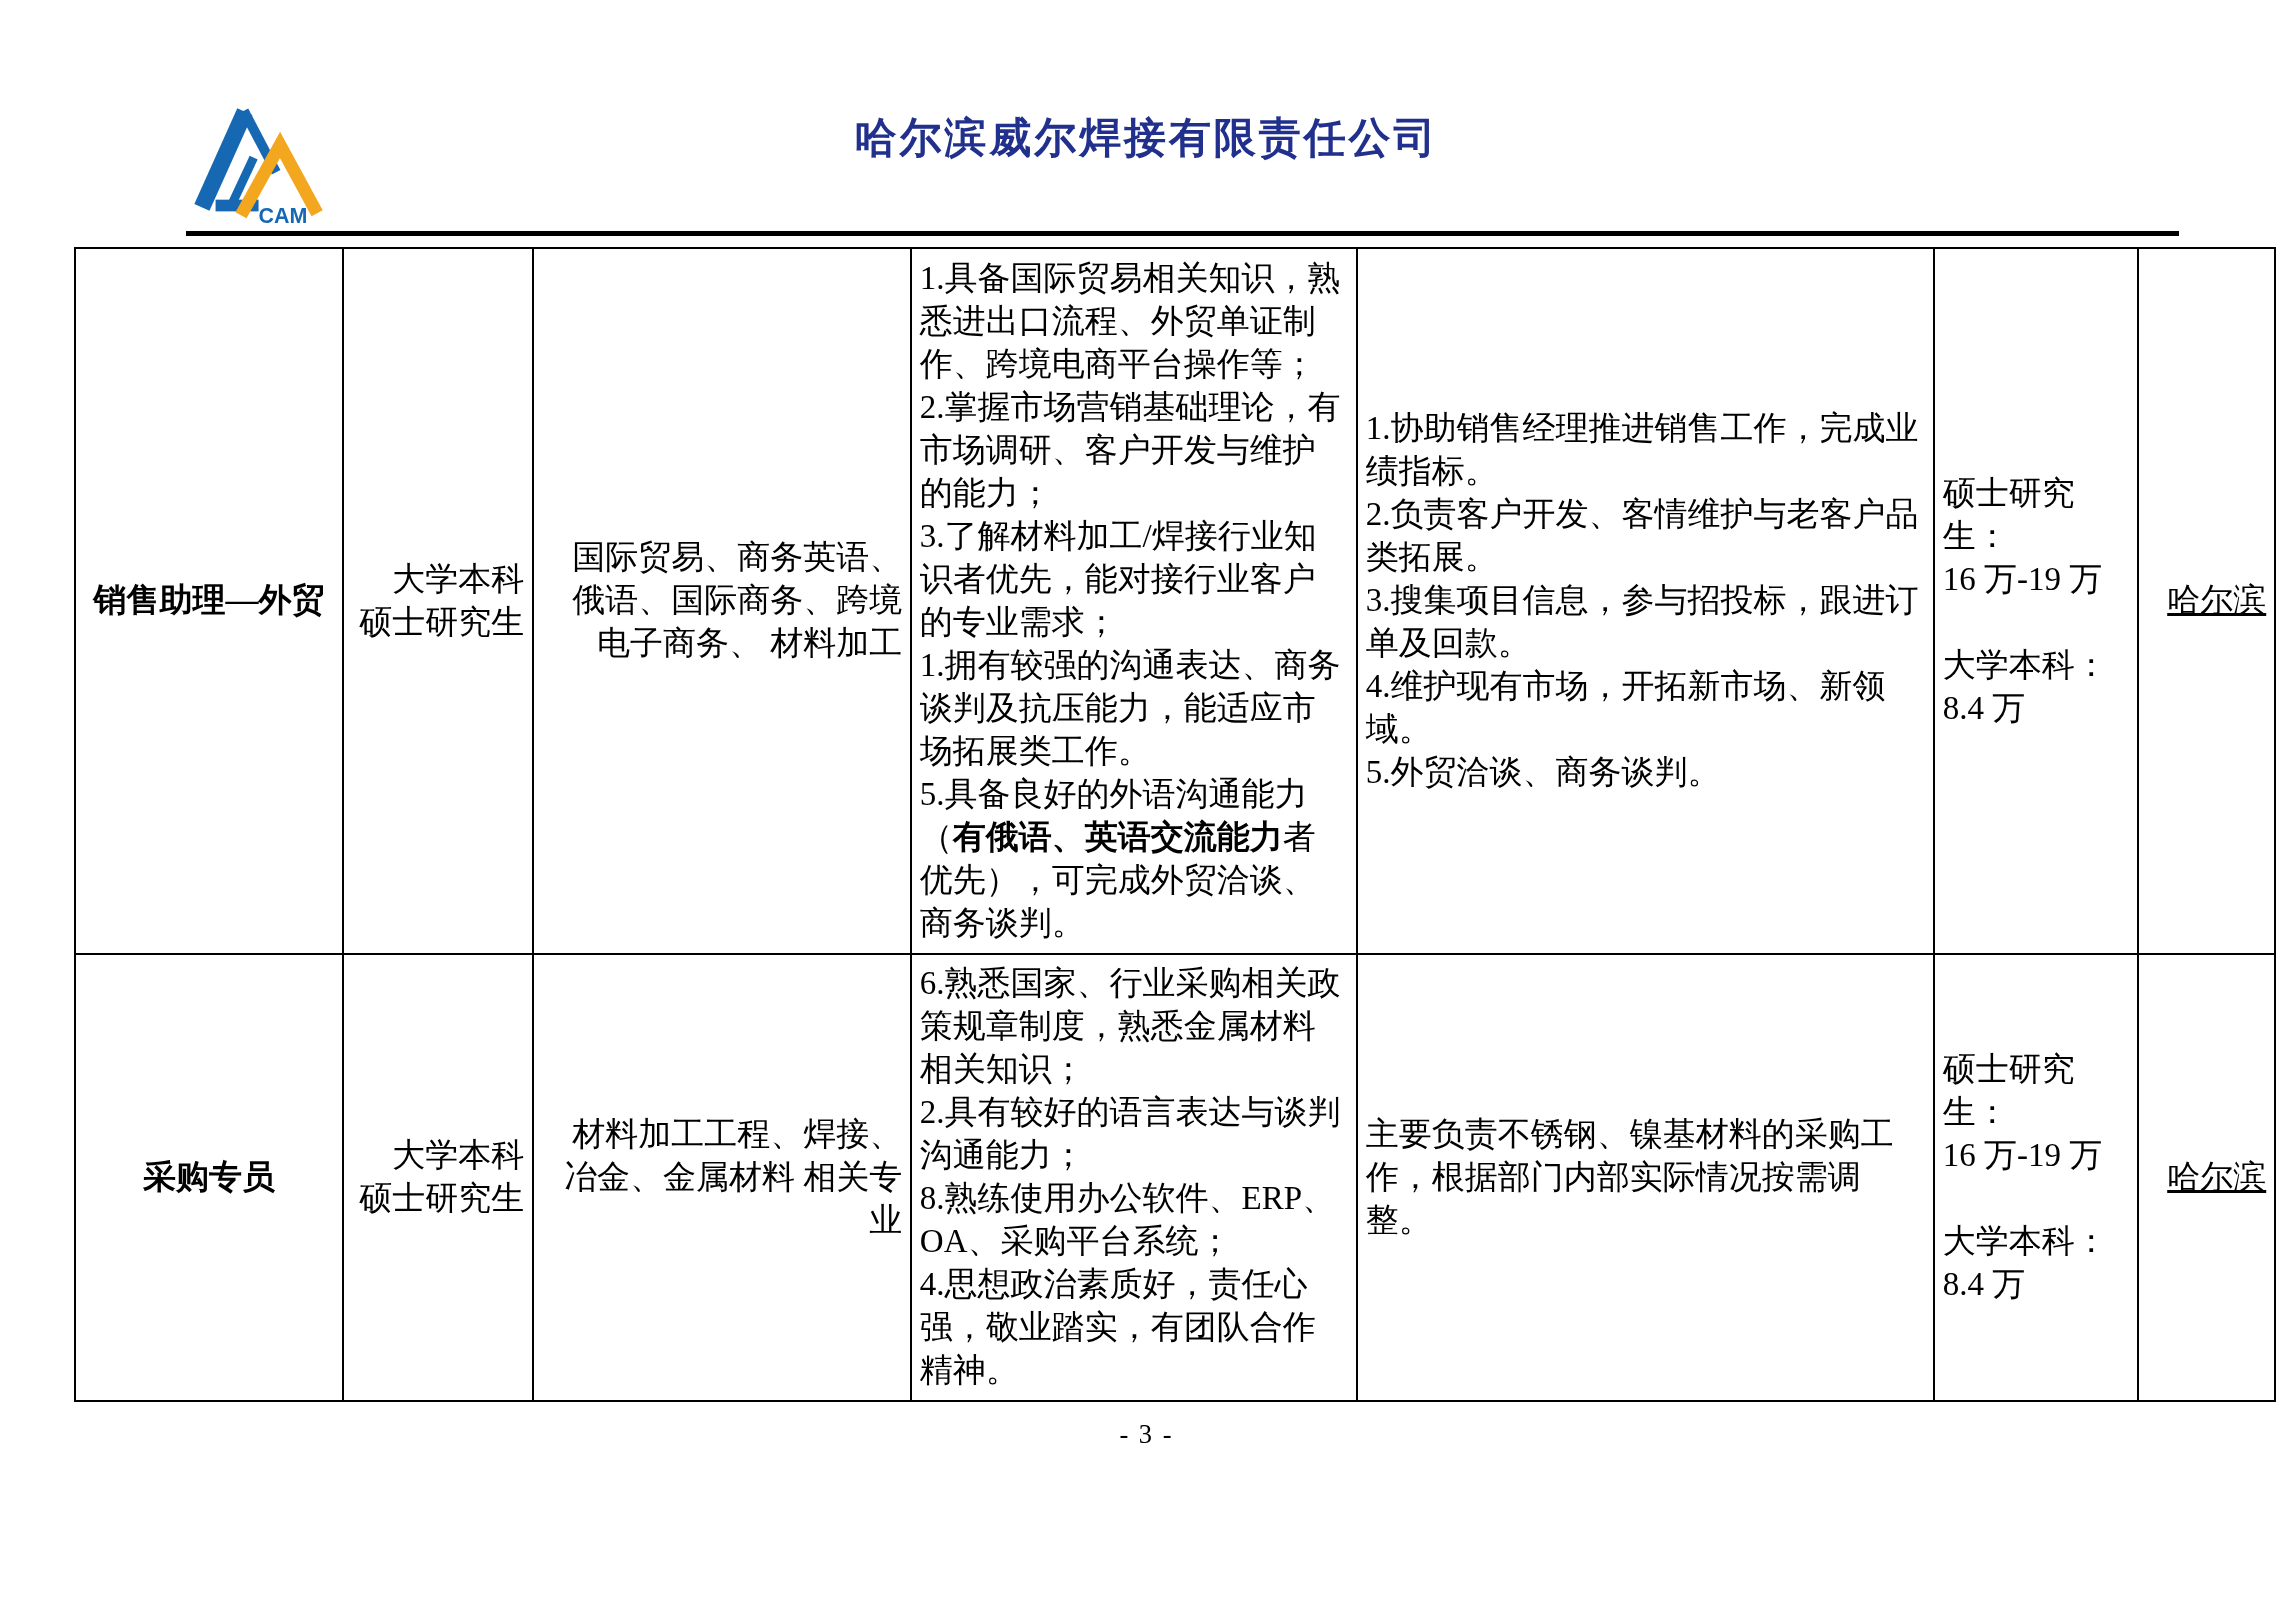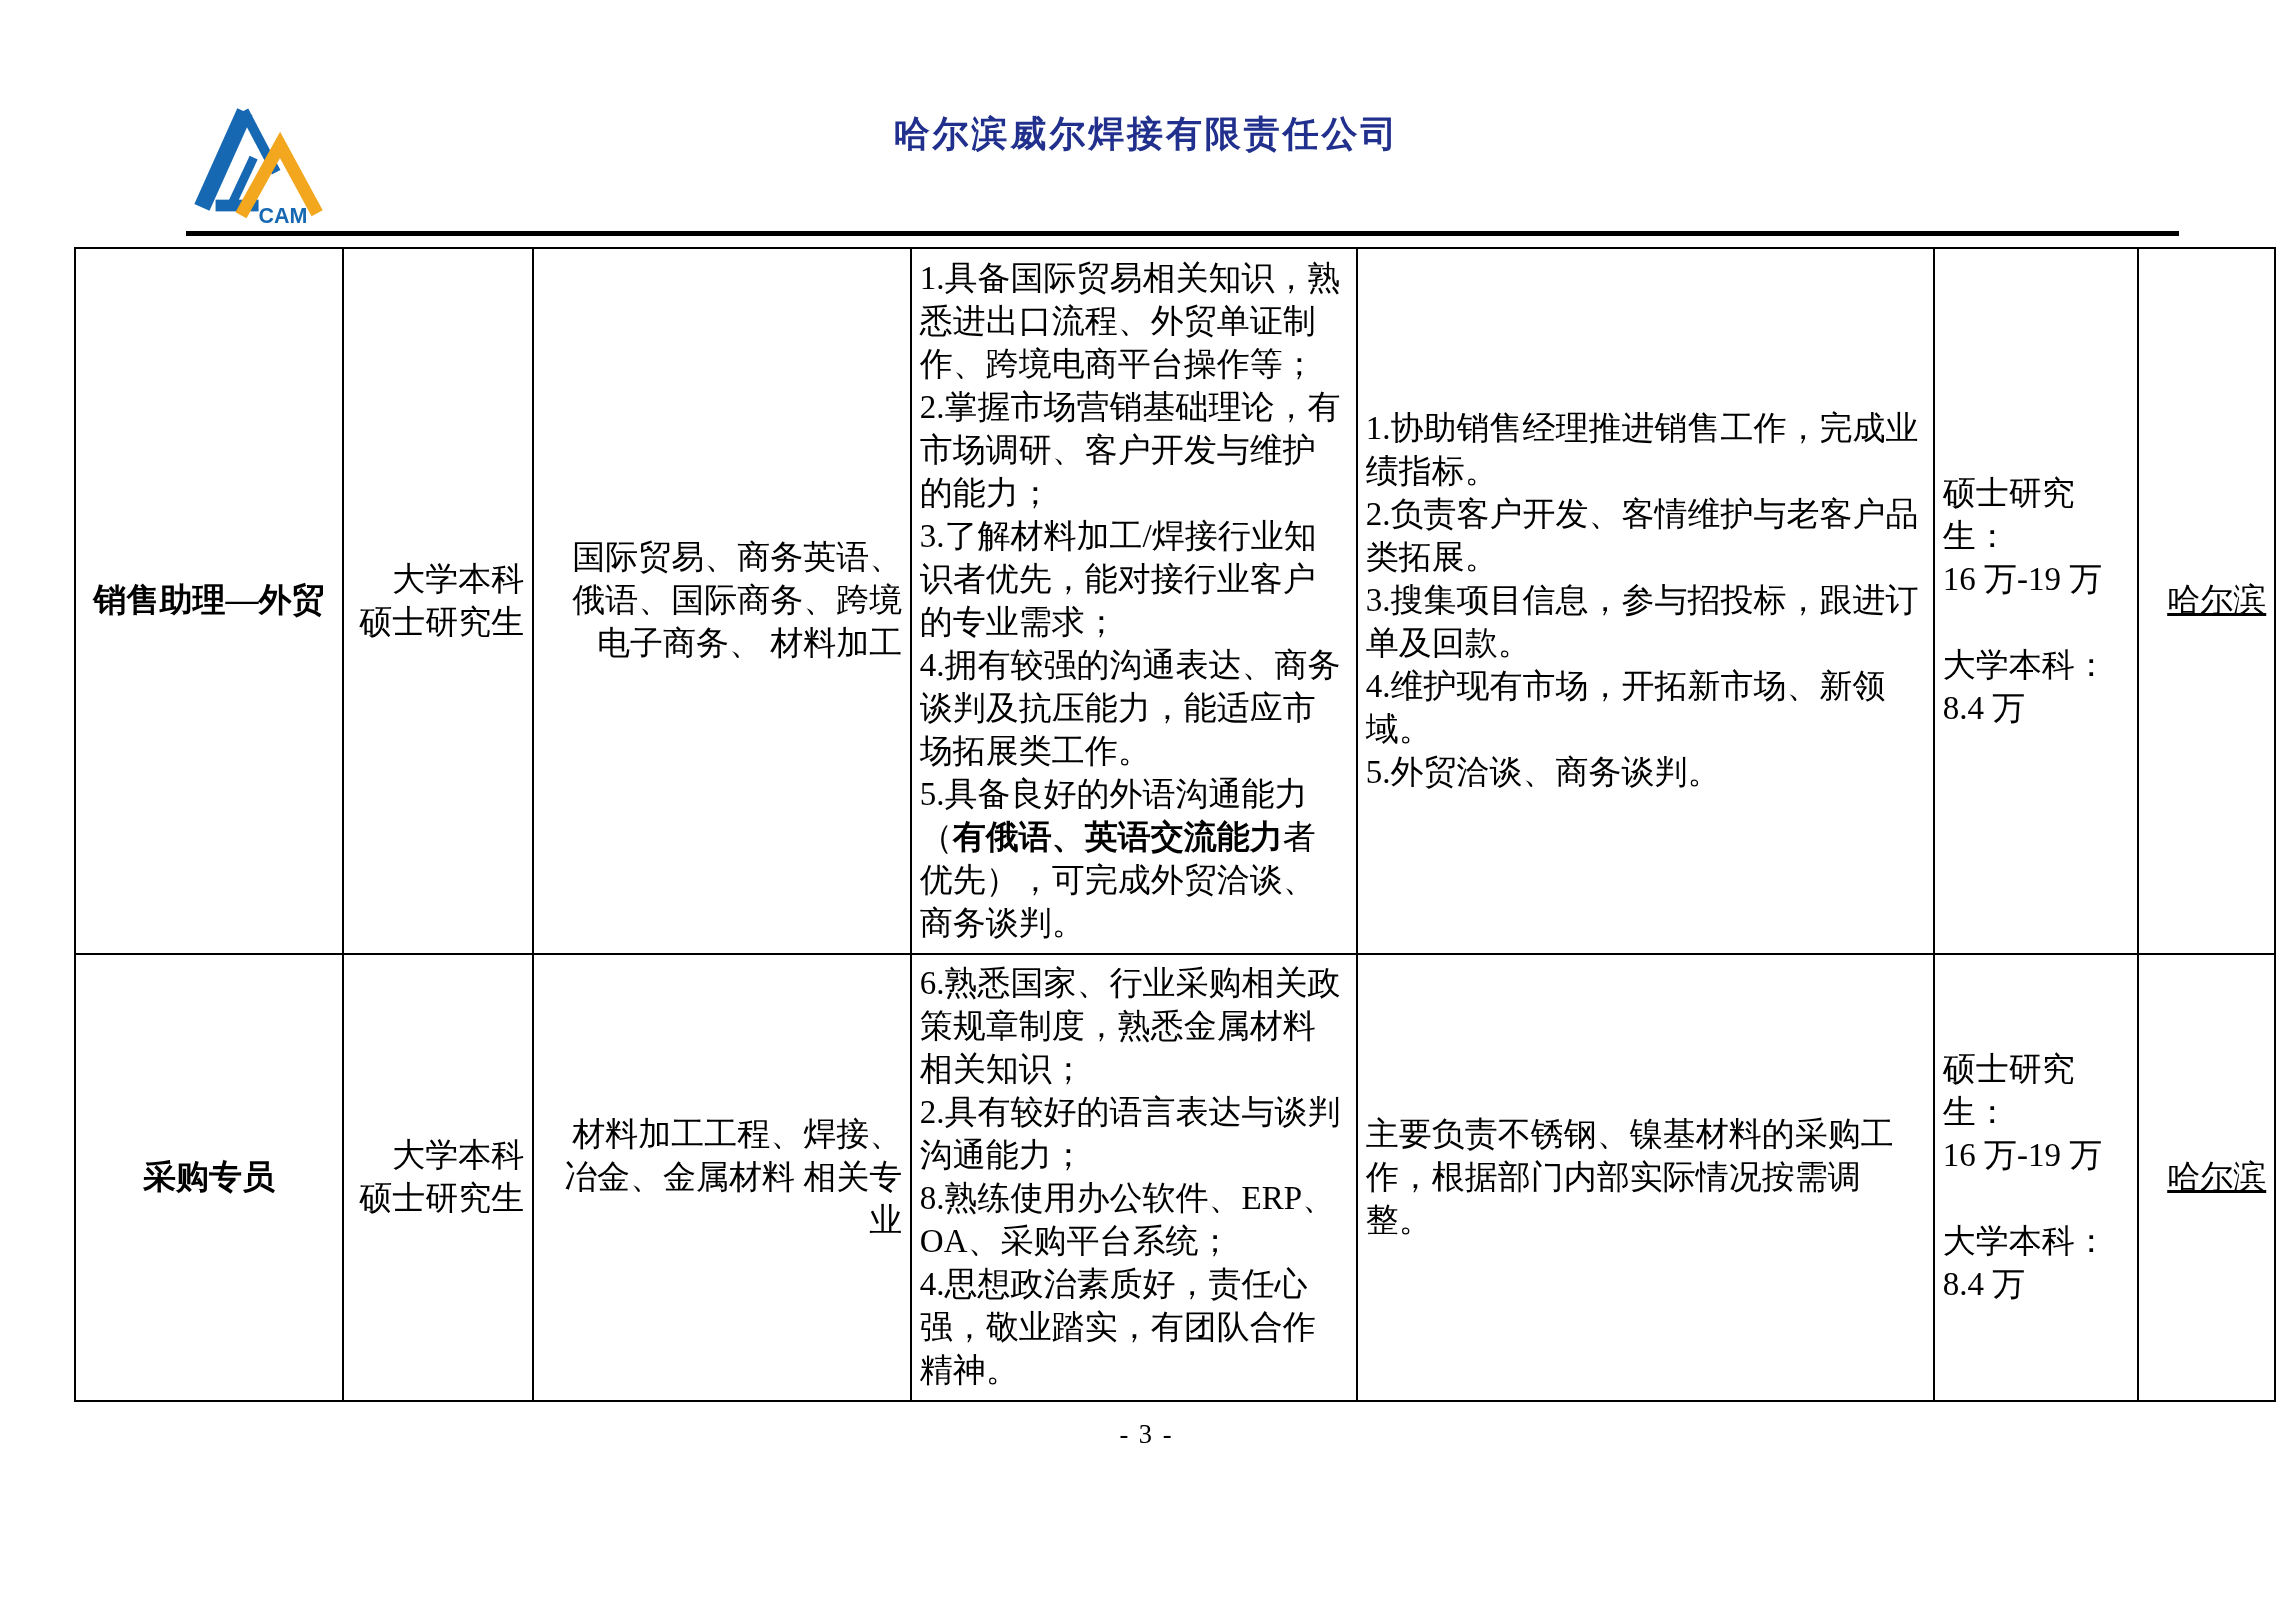--- a/index.html
+++ b/index.html
@@ -15,21 +15,21 @@
   
   .logo {
     position:absolute; left:192px; top:102px;
     width:137px; height:125px;
   }
   .hdr-titles {
     position:absolute; left:0; top:110px; width:100%;
     text-align:center; color:#21308c;
   }
   .hdr-cn {
-    font-size:36px; font-weight:bold; letter-spacing:2.9px;
+    font-size:42px; font-weight:bold; letter-spacing:2.9px;
     font-family:"Liberation Serif", serif;
   }
   .hdr-en {
     margin-top:7.8px;
     font-size:33px; font-weight:bold; letter-spacing:1px;
     font-family:"DejaVu Sans Mono", monospace;
   }
   .hdr-rule {
     position:absolute; left:186px; top:231px;
     width:1993px; height:4.9px; background:#000;
@@ -97,21 +97,21 @@
     <tbody>
       <tr class="row-1">
         <td class="col-pos">销售助理—外贸</td>
         <td class="col-edu">大学本科
 硕士研究生</td>
         <td class="col-major">国际贸易、商务英语、俄语、国际商务、跨境电子商务、 材料加工</td>
         <td class="col-req">
           <span class="req-item">1.具备国际贸易相关知识，熟悉进出口流程、外贸单证制作、跨境电商平台操作等；</span>
           <span class="req-item">2.掌握市场营销基础理论，有市场调研、客户开发与维护的能力；</span>
           <span class="req-item">3.了解材料加工/焊接行业知识者优先，能对接行业客户的专业需求；</span>
-          <span class="req-item">4.拥有较强的沟通表达、商务谈判及抗压能力，能适应市场拓展类工作。</span>
+          <span class="req-item">1.拥有较强的沟通表达、商务谈判及抗压能力，能适应市场拓展类工作。</span>
           <span class="req-item"><span>5.具备良好的外语沟通能力 （</span><span class="bold-inline">有俄语、英语交流能力</span><span>者优先），可完成外贸洽谈、商务谈判。</span></span>
         </td>
         <td class="col-duty">
           <span class="duty-item">1.协助销售经理推进销售工作，完成业绩指标。</span>
           <span class="duty-item">2.负责客户开发、客情维护与老客户品类拓展。</span>
           <span class="duty-item">3.搜集项目信息，参与招投标，跟进订单及回款。</span>
           <span class="duty-item">4.维护现有市场，开拓新市场、新领域。</span>
           <span class="duty-item">5.外贸洽谈、商务谈判。</span>
         </td>
         <td class="col-sal">硕士研究生：

